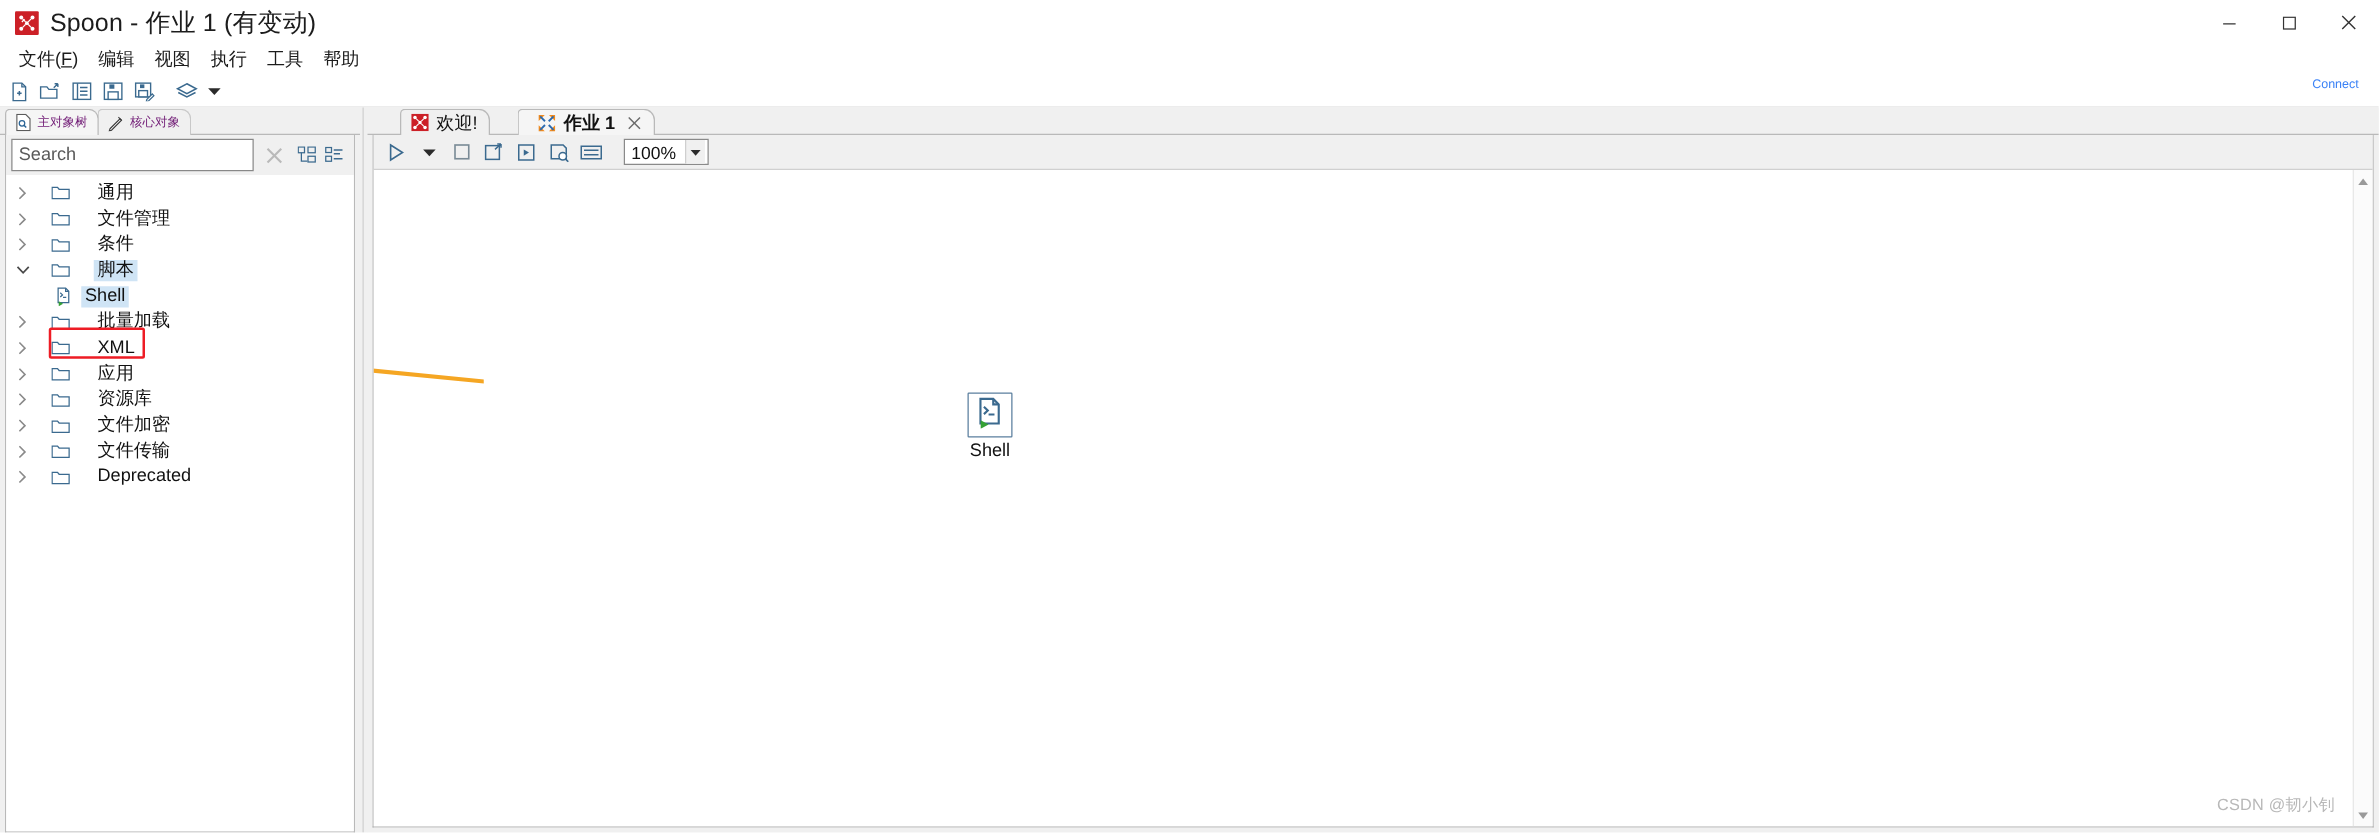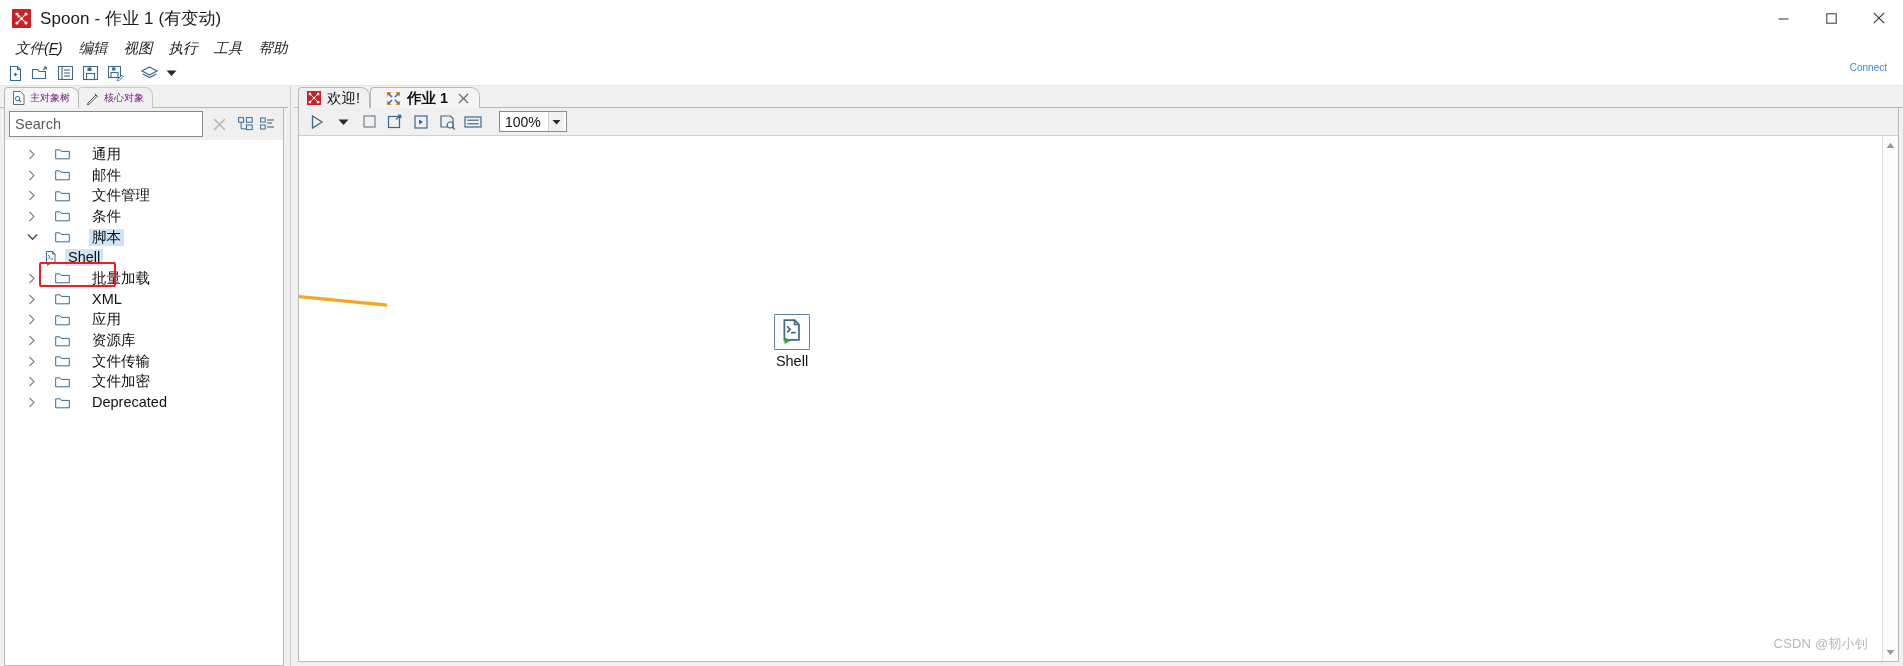--- a/index.html
+++ b/index.html
@@ -14,37 +14,36 @@
   .titlebar{
     height:36px; background:#ffffff; display:flex; align-items:center;
     border-bottom:0px solid #e4e4e4; flex:0 0 36px; position:relative;
   }
   .tb-icon{
     width:19px;height:19px;margin-left:12px;margin-right:9px;
     background:#cc2027;border-radius:1px;position:relative;flex:0 0 19px;
     display:flex;align-items:center;justify-content:center;
   }
   .tb-icon svg{display:block;}
-  .tb-title{ font-size:17px; color:#1c1c1c; letter-spacing:.1px; white-space:nowrap; }
+  .tb-title{ font-size:20px; color:#1c1c1c; letter-spacing:.1px; white-space:nowrap; }
   .win-btns{ position:absolute; right:0; top:0; height:36px; display:flex; }
   .win-btn{
     width:48px;height:36px;display:flex;align-items:center;justify-content:center;
     color:#3a3a3a;
   }
   .win-btn svg{display:block;}
 
   
   .menubar{
     height:24px; display:flex; align-items:center; padding-left:7px;
     flex:0 0 24px; background:#ffffff;
   }
   .menu-item{
     font-size:14.5px; color:#1c1c1c; padding:2px 8px; white-space:nowrap;
     line-height:18px;
-    font-style:italic;
   }
   .menu-item .acc{ text-decoration:underline; }
 
   
   .toolbar{
     height:26px; flex:0 0 26px; display:flex; align-items:center;
     padding-left:4px; background:#ffffff; position:relative;
   }
   .tbtn{
     width:22px;height:22px;display:flex;align-items:center;justify-content:center;
@@ -107,21 +106,21 @@
   .trow{
     height:20.7px; display:flex; align-items:center; font-size:14.5px; color:#111;
     white-space:nowrap; position:relative;
   }
   .twist{
     width:18px;flex:0 0 18px;display:flex;align-items:center;justify-content:center;
   }
   .ticon{ width:19px;flex:0 0 19px;display:flex;align-items:center;justify-content:center;margin-right:5px; }
   .tlabel{ padding:0 3px; line-height:17px; }
   .trow.sel .tlabel{ background:#cfe4f5; }
-  .indent-1{ padding-left:18px;gap:12px; }
+  .indent-1{ padding-left:4px;gap:12px; }
   .indent-2{ padding-left:36px; }
 
   .redbox{
     position:absolute; border:2.5px solid #ee1c25; border-radius:2px;
     pointer-events:none;
   }
 
   
   .vsplit{ width:6px; flex:0 0 6px; background:#f0f0f0; position:relative; }
   .vsplit:after{ content:""; position:absolute; left:2px; top:0; bottom:0; width:1px; background:#cfcfcf; }
@@ -130,20 +129,21 @@
   .right{ flex:1 1 auto; display:flex; flex-direction:column; min-width:0; background:#f0f0f0; }
   .rtabs{
     height:22px; flex:0 0 22px; display:flex; align-items:flex-end; padding-left:4px;
     position:relative;
   }
   .rtab{
     height:21px; display:flex; align-items:center; gap:6px; padding:0 9px 0 7px;
     font-size:14.5px; color:#111; background:#f0f0f0;
     border:1px solid #b9b9b9; border-bottom:none; border-radius:4px 9px 0 0;
     position:relative;
+    margin-left:22px;
   }
   .rtab.active{ background:#f5f5f5; font-weight:bold; z-index:2;padding-left:15px; }
   .rtab.inactive{ z-index:1; }
   .rtab .tabico{ width:15px;height:15px;display:flex;align-items:center;justify-content:center;flex:0 0 15px; }
   .rtab .closex{ width:13px;height:13px;display:flex;align-items:center;justify-content:center;margin-left:3px; }
   .rtabs-line{ position:absolute; left:0; right:0; bottom:0; height:1px; background:#b9b9b9; }
 
   .rpanel{
     flex:1 1 auto; display:flex; flex-direction:column; min-height:0;
     border:1px solid #b9b9b9; border-top:none; margin:0 4px 4px 4px; background:#ffffff;
@@ -372,33 +372,20 @@
                 </svg>
               </span>
             <span class="ticon">
                 <svg width="15" height="12" viewBox="0 0 15 12">
                   <path d="M0.7 10.8V1.8h4.3l1.3 1.6h8v7.4z" fill="#fff" stroke="#3b6a8f" stroke-width="1"></path>
                 </svg>
               </span>
             <span class="tlabel">通用</span>
           </div>
 
-          <div class="trow indent-1">
-            <span class="twist">
-                <svg width="8" height="11" viewBox="0 0 8 11">
-                  <path d="M1.5 1 6 5.5 1.5 10" fill="none" stroke="#8a8a8a" stroke-width="1.3"></path>
-                </svg>
-              </span>
-            <span class="ticon">
-                <svg width="15" height="12" viewBox="0 0 15 12">
-                  <path d="M0.7 10.8V1.8h4.3l1.3 1.6h8v7.4z" fill="#fff" stroke="#3b6a8f" stroke-width="1"></path>
-                </svg>
-              </span>
-            <span class="tlabel">邮件</span>
-          </div>
 
           <div class="trow indent-1">
             <span class="twist">
                 <svg width="8" height="11" viewBox="0 0 8 11">
                   <path d="M1.5 1 6 5.5 1.5 10" fill="none" stroke="#8a8a8a" stroke-width="1.3"></path>
                 </svg>
               </span>
             <span class="ticon">
                 <svg width="15" height="12" viewBox="0 0 15 12">
                   <path d="M0.7 10.8V1.8h4.3l1.3 1.6h8v7.4z" fill="#fff" stroke="#3b6a8f" stroke-width="1"></path>
@@ -510,35 +497,35 @@
             <span class="twist">
                 <svg width="8" height="11" viewBox="0 0 8 11">
                   <path d="M1.5 1 6 5.5 1.5 10" fill="none" stroke="#8a8a8a" stroke-width="1.3"></path>
                 </svg>
               </span>
             <span class="ticon">
                 <svg width="15" height="12" viewBox="0 0 15 12">
                   <path d="M0.7 10.8V1.8h4.3l1.3 1.6h8v7.4z" fill="#fff" stroke="#3b6a8f" stroke-width="1"></path>
                 </svg>
               </span>
+            <span class="tlabel">文件加密</span>
+          </div>
+
+          <div class="trow indent-1">
+            <span class="twist">
+                <svg width="8" height="11" viewBox="0 0 8 11">
+                  <path d="M1.5 1 6 5.5 1.5 10" fill="none" stroke="#8a8a8a" stroke-width="1.3"></path>
+                </svg>
+              </span>
+            <span class="ticon">
+                <svg width="15" height="12" viewBox="0 0 15 12">
+                  <path d="M0.7 10.8V1.8h4.3l1.3 1.6h8v7.4z" fill="#fff" stroke="#3b6a8f" stroke-width="1"></path>
+                </svg>
+              </span>
             <span class="tlabel">文件传输</span>
-          </div>
-
-          <div class="trow indent-1">
-            <span class="twist">
-                <svg width="8" height="11" viewBox="0 0 8 11">
-                  <path d="M1.5 1 6 5.5 1.5 10" fill="none" stroke="#8a8a8a" stroke-width="1.3"></path>
-                </svg>
-              </span>
-            <span class="ticon">
-                <svg width="15" height="12" viewBox="0 0 15 12">
-                  <path d="M0.7 10.8V1.8h4.3l1.3 1.6h8v7.4z" fill="#fff" stroke="#3b6a8f" stroke-width="1"></path>
-                </svg>
-              </span>
-            <span class="tlabel">文件加密</span>
           </div>
 
           <div class="trow indent-1">
             <span class="twist">
                 <svg width="8" height="11" viewBox="0 0 8 11">
                   <path d="M1.5 1 6 5.5 1.5 10" fill="none" stroke="#8a8a8a" stroke-width="1.3"></path>
                 </svg>
               </span>
             <span class="ticon">
                 <svg width="15" height="12" viewBox="0 0 15 12">

